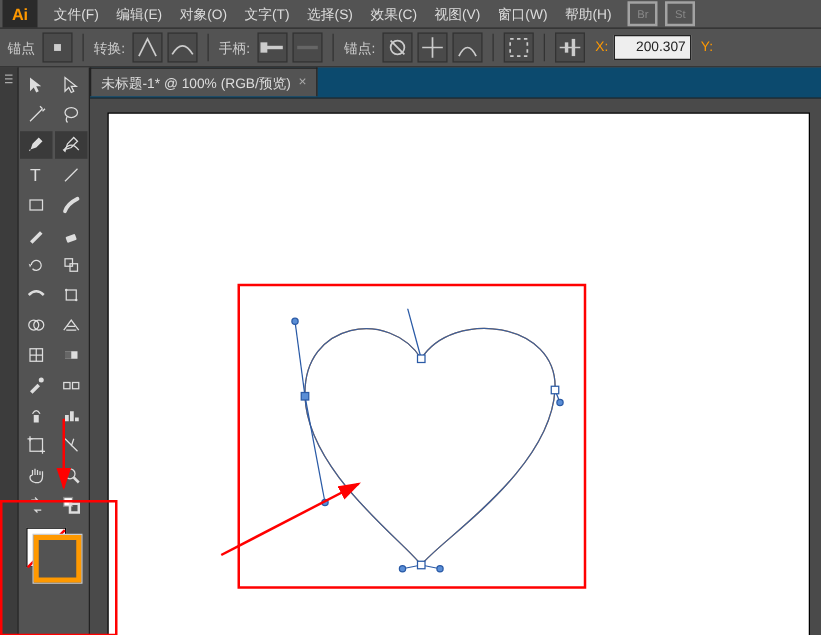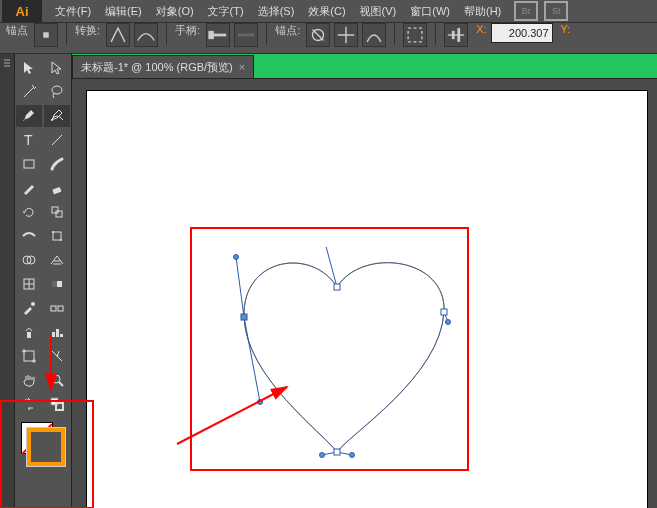--- a/index.html
+++ b/index.html
@@ -1,39 +1,39 @@
 <!DOCTYPE html>
 <html><head>
 <meta charset="utf-8">
 <style>
 html,body{margin:0;padding:0;width:657px;height:508px;background:#4a4a4a;font-family:"Microsoft YaHei",Arial,sans-serif;font-size:11px;color:#ddd;overflow:hidden}
 .menubar{height:22px;background:#535353;display:flex;align-items:center;padding:0 2px}
-.app-icon{width:40px;height:22px;background:#2a2a2a;color:#f90;display:flex;align-items:center;justify-content:center;font-weight:bold;font-size:13px;margin-right:6px}
+.app-icon{width:28px;height:22px;background:#2a2a2a;color:#f90;display:flex;align-items:center;justify-content:center;font-weight:bold;font-size:13px;margin-right:6px}
 .menu-item{padding:0 7px;height:22px;display:flex;align-items:center;cursor:pointer;color:#ddd}
 .endcap{margin-left:6px;width:20px;height:16px;border:2px solid #a3a3a3;display:flex;align-items:center;justify-content:center;font-size:9px;color:#888}
-.optbar{height:30px;background:#535353;border-top:1px solid #2e2e2e;border-bottom:1px solid #2e2e2e;display:flex;padding:0 6px;gap:4px}
+.optbar{height:30px;background:#535353;border-top:1px solid #2e2e2e;border-bottom:1px solid #2e2e2e;display:flex;align-items:center;padding:0 6px;gap:4px}
 .opt-lbl{color:#ccc;margin-right:2px}
 .opt-btn{width:22px;height:22px;background:#4a4a4a;border:1px solid #333;display:flex;align-items:center;justify-content:center}
 .opt-sep{width:1px;height:22px;background:#333;margin:0 4px}
 .coord-lbl{color:#f90;margin-left:4px}
 .coord-box{width:54px;height:18px;background:#eee;color:#222;border:1px solid #222;display:flex;align-items:center;justify-content:flex-end;padding:0 3px;font-size:11px}
 .work{display:flex;height:456px}
 .dockcol{width:14px;background:#3c3c3c;border-right:1px solid #222;display:flex;flex-direction:column;align-items:center;padding-top:2px}
 .dockbtn{width:10px;height:10px;margin-top:2px}
 .toolbox{width:56px;background:#535353;border-right:1px solid #222;padding-top:2px;display:flex;flex-direction:column;align-items:center}
 .tool-row{display:flex}
 .tool{width:26px;height:22px;display:flex;align-items:center;justify-content:center;margin:1px;cursor:pointer}
 .tool.sel{background:#3a3a3a}
 .tool svg{width:16px;height:16px}
 .colorwell{width:44px;height:44px;position:relative;margin-top:6px}
 .fillbox{position:absolute;top:0;left:0;width:30px;height:30px;background:#fff;border:1px solid #000}
 .fillbox:after{content:"";position:absolute;left:-2px;top:-2px;right:-2px;bottom:-2px;border-top:2px solid red;transform:rotate(-45deg);transform-origin:center;width:42px;height:0;top:50%;left:-6px}
 .strokebox{position:absolute;bottom:0;right:0;width:30px;height:30px;background:#535353;border:4px solid #f90;box-shadow:0 0 0 1px #ccc}
 .canvas-area{flex:1;display:flex;flex-direction:column;background:#4a4a4a}
-.tabbar{height:24px;background:#22c55e;display:flex;align-items:flex-end;border-bottom:1px solid #222}
+.tabbar{height:24px;background:#0c4a6e;display:flex;border-bottom:1px solid #222}
 .tab{height:22px;background:#535353;border:1px solid #222;border-bottom:none;padding:0 8px;display:flex;align-items:center;gap:6px;font-size:11px;color:#ddd}
 .tab .close{color:#aaa;cursor:pointer}
 .canvas-wrap{flex:1;background:#4a4a4a;position:relative;overflow:hidden}
 .artboard{position:absolute;left:15px;top:12px;width:560px;height:430px;background:#fff;box-shadow:0 0 0 1px #000}
 .redbox{position:absolute;left:118px;top:148px;width:275px;height:240px;border:2px solid red;pointer-events:none}
 .redbox2{position:absolute;left:0;top:400px;width:90px;height:105px;border:2px solid red;pointer-events:none}
 .arrow{position:absolute;pointer-events:none}
 .arrow2{position:absolute;pointer-events:none;z-index:10}
 .heart{position:absolute;left:150px;top:168px}
 .anchor{fill:#5a8ed6;stroke:#2a5aa6}

